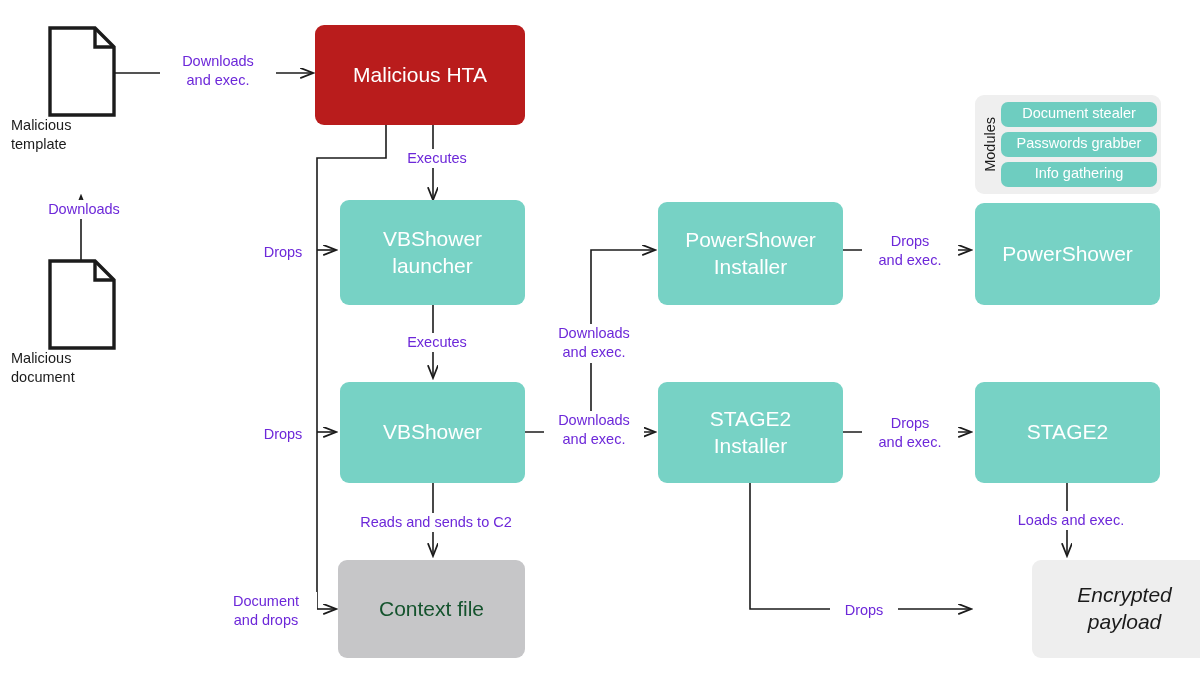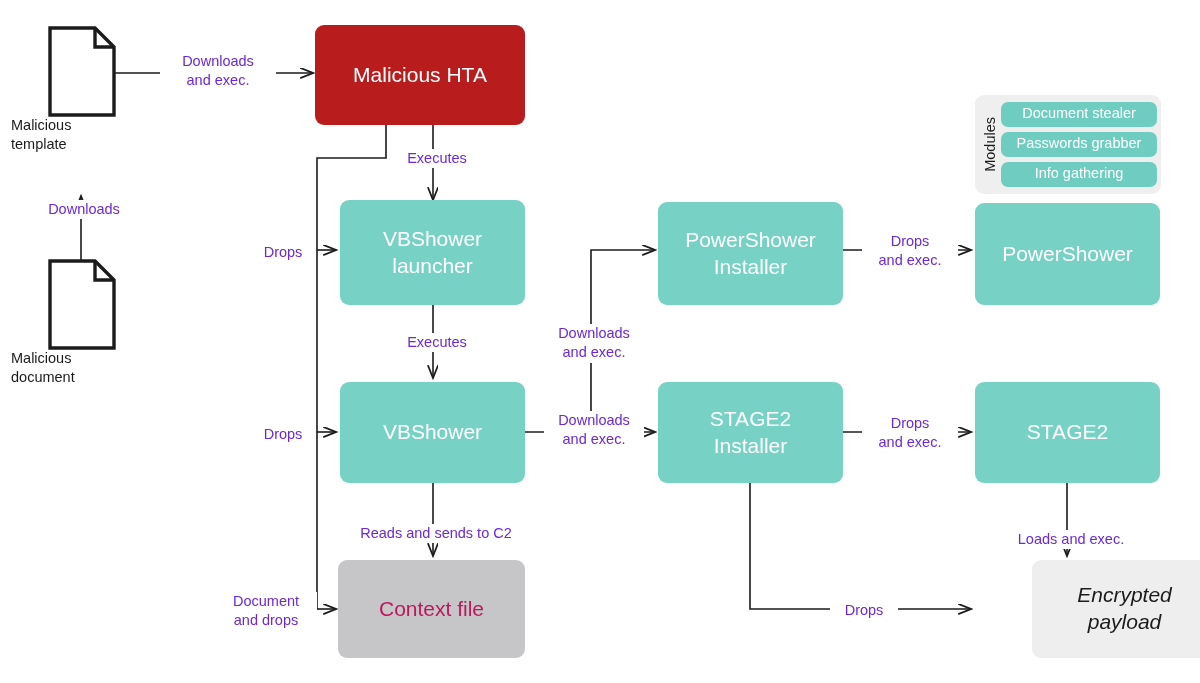--- a/index.html
+++ b/index.html
@@ -42,21 +42,21 @@
     color: #ffffff;
     font-size: 21px;
   }
   .node.pink {
     background: #b91c1c;
     color: #ffffff;
     font-size: 21px;
   }
   .node.gray {
     background: #c6c6c8;
-    color: #be185d;
+    color: #14532d;
     font-size: 21px;
   }
   .node.lightgray {
     background: #eeeeee;
     color: #1b1b1b;
     font-size: 21px;
   }
   .edge-label {
     position: absolute;
     font-size: 14.5px;
@@ -216,31 +216,31 @@
 
   <div class="edge-label" style="left:251px; top:243px; width:58px;">Drops</div>
 
   <div class="edge-label" style="left:391px; top:333px; width:86px;">Executes</div>
 
   <div class="edge-label" style="left:251px; top:425px; width:58px;">Drops</div>
 
   <div class="edge-label" style="left:215px; top:592px; width:96px;">Document
 and drops</div>
 
-  <div class="edge-label" style="left:343px; top:513px; width:180px;margin-top:11px;">Reads and sends to C2</div>
+  <div class="edge-label" style="left:343px; top:513px; width:180px;">Reads and sends to C2</div>
 
   <div class="edge-label" style="left:544px; top:324px; width:94px;">Downloads
 and exec.</div>
 
   <div class="edge-label" style="left:544px; top:411px; width:94px;">Downloads
 and exec.</div>
 
   <div class="edge-label" style="left:862px; top:232px; width:90px;">Drops
 and exec.</div>
 
   <div class="edge-label" style="left:862px; top:414px; width:90px;">Drops
 and exec.</div>
 
   <div class="edge-label" style="left:830px; top:601px; width:62px;">Drops</div>
 
-  <div class="edge-label" style="left:999px; top:511px; width:138px;margin-top:19px;">Loads and exec.</div>
+  <div class="edge-label" style="left:999px; top:511px; width:138px;">Loads and exec.</div>
 
 </div>
 
 </body></html>

